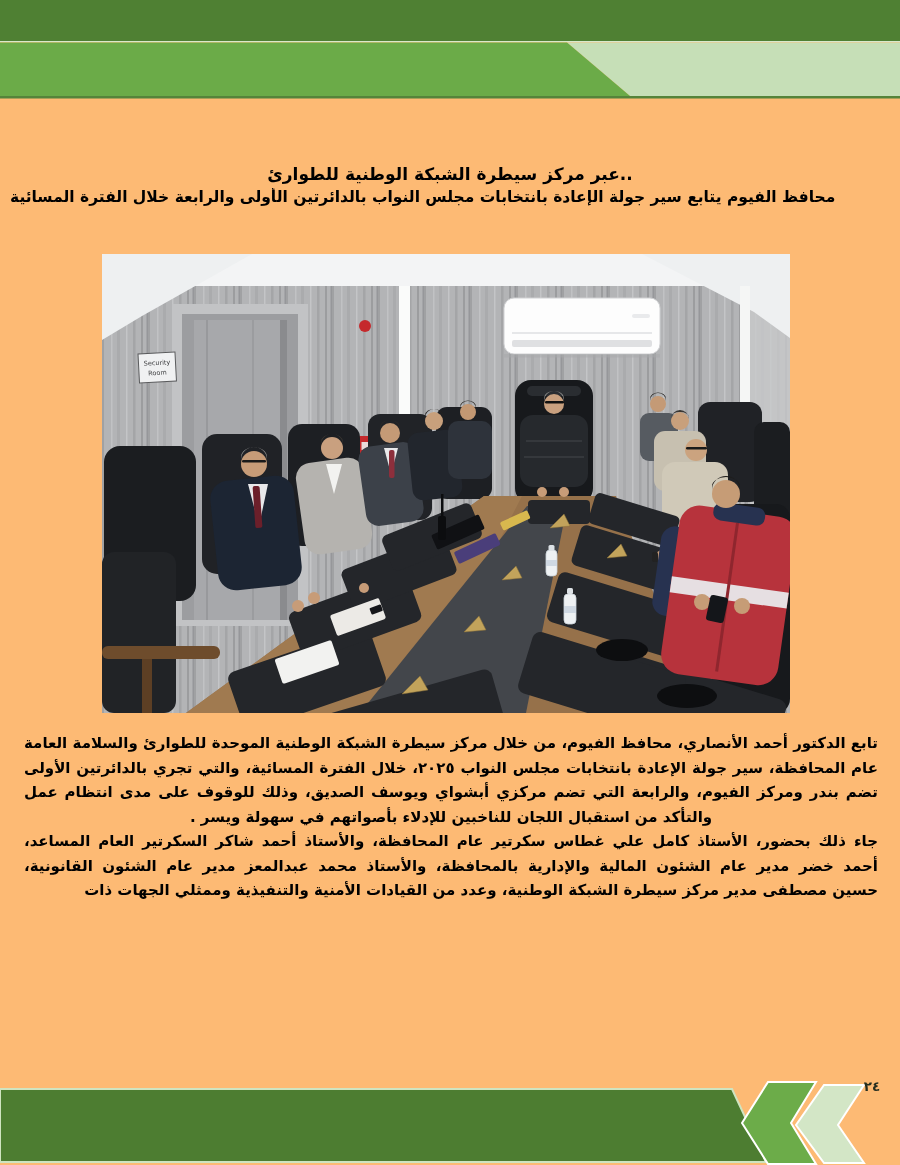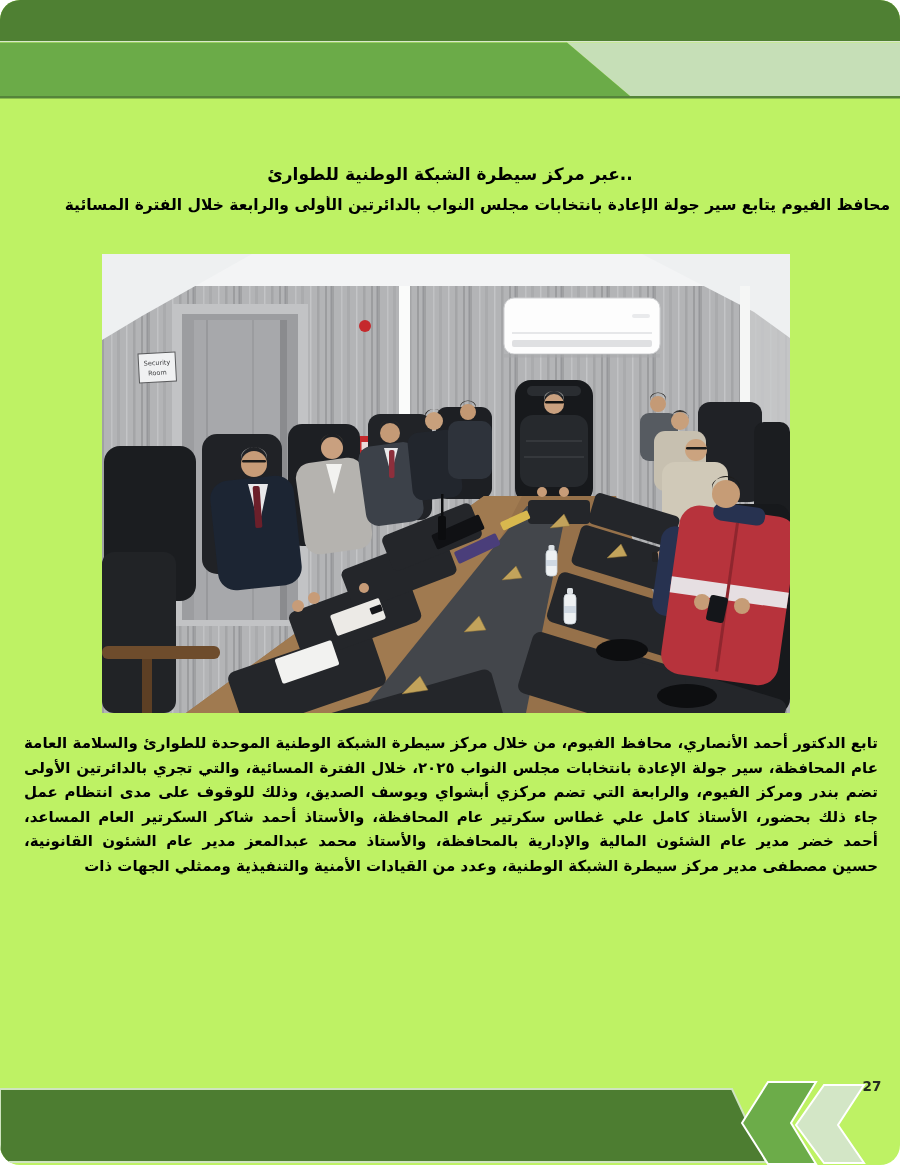--- a/index.html
+++ b/index.html
@@ -1,23 +1,23 @@
 <!DOCTYPE html>
 <html lang="ar" dir="rtl"><head>
 <meta charset="utf-8">
 <style>
   html,body{margin:0;padding:0;background:#ffffff;}
-  .page{position:relative;width:900px;height:1165px;background:#bef264;overflow:hidden;
-        font-family:"DejaVu Sans",sans-serif;border-radius:20px;}
+  .page{position:relative;width:900px;height:1165px;background:#fdba74;overflow:hidden;
+        font-family:"DejaVu Sans",sans-serif;}
   .hdr-svg,.ftr-svg{position:absolute;left:0;width:900px;display:block;}
   .hdr-svg{top:0;height:102px;}
   .ftr-svg{bottom:0;height:1165px;top:0;pointer-events:none;}
   .kicker{position:absolute;top:164px;left:0;width:900px;text-align:center;
           font-weight:bold;font-size:17px;color:#000;direction:rtl;}
-  .headline{position:absolute;top:196px;left:10px;width:880px;text-align:right;
+  .headline{position:absolute;top:188px;left:10px;width:880px;text-align:left;
             font-weight:bold;font-size:15.5px;letter-spacing:-0.2px;color:#000;
             direction:rtl;white-space:nowrap;overflow:hidden;}
   .photo{position:absolute;top:254px;left:102px;width:688px;height:459px;overflow:hidden;}
   .photo svg{display:block;}
   .body-text{position:absolute;top:731px;right:22px;left:24px;direction:rtl;
              font-weight:bold;font-size:15px;color:#000;line-height:24.5px;}
   .bline{height:24.5px;overflow:hidden;}
   .just{text-align:justify;text-align-last:justify;}
   .center{text-align:center;text-align-last:center;}
   .right{text-align:right;margin-left:46px;}
@@ -286,26 +286,27 @@
             <rect x="606" y="342" width="18" height="26" rx="3" fill="#14161a"></rect>
           </g>
       </g>
     </svg>
   </figure>
 
   <div class="body-text">
     <div class="bline just">تابع الدكتور أحمد الأنصاري، محافظ الفيوم، من خلال مركز سيطرة الشبكة الوطنية الموحدة للطوارئ والسلامة العامة بديوان</div>
     <div class="bline just">عام المحافظة، سير جولة الإعادة بانتخابات مجلس النواب ٢٠٢٥، خلال الفترة المسائية، والتي تجري بالدائرتين الأولى التي</div>
     <div class="bline just">تضم بندر ومركز الفيوم، والرابعة التي تضم مركزي أبشواي ويوسف الصديق، وذلك للوقوف على مدى انتظام عمل اللجان،</div>
+    <div class="bline center">والتأكد من استقبال اللجان للناخبين للإدلاء بأصواتهم في سهولة ويسر .</div>
     <div class="bline just">جاء ذلك بحضور، الأستاذ كامل علي غطاس سكرتير عام المحافظة، والأستاذ أحمد شاكر السكرتير العام المساعد، والأستاذ</div>
     <div class="bline just">أحمد خضر مدير عام الشئون المالية والإدارية بالمحافظة، والأستاذ محمد عبدالمعز مدير عام الشئون القانونية، والأستاذ</div>
     <div class="bline right">حسين مصطفى مدير مركز سيطرة الشبكة الوطنية، وعدد من القيادات الأمنية والتنفيذية وممثلي الجهات ذات الصلة .</div>
   </div>
 
   <svg class="ftr-svg" viewBox="0 0 900 1165" aria-hidden="true">
     <polygon points="0,1089 732,1089 766,1162 0,1162" fill="#4D7D31" stroke="#cfe4c0" stroke-width="2"></polygon>
     <polygon points="768,1082 816,1082 791,1123 816,1164 768,1164 742,1123" fill="#6CAC49" stroke="#ffffff" stroke-width="2"></polygon>
     <polygon points="824,1085 864,1085 838,1125 864,1163 824,1163 796,1125" fill="#D3E6C6" stroke="#ffffff" stroke-width="2"></polygon>
   </svg>
 
-  <div class="pagenum">27</div>
+  <div class="pagenum">٢٤</div>
 
 </div>
 
 </body></html>

